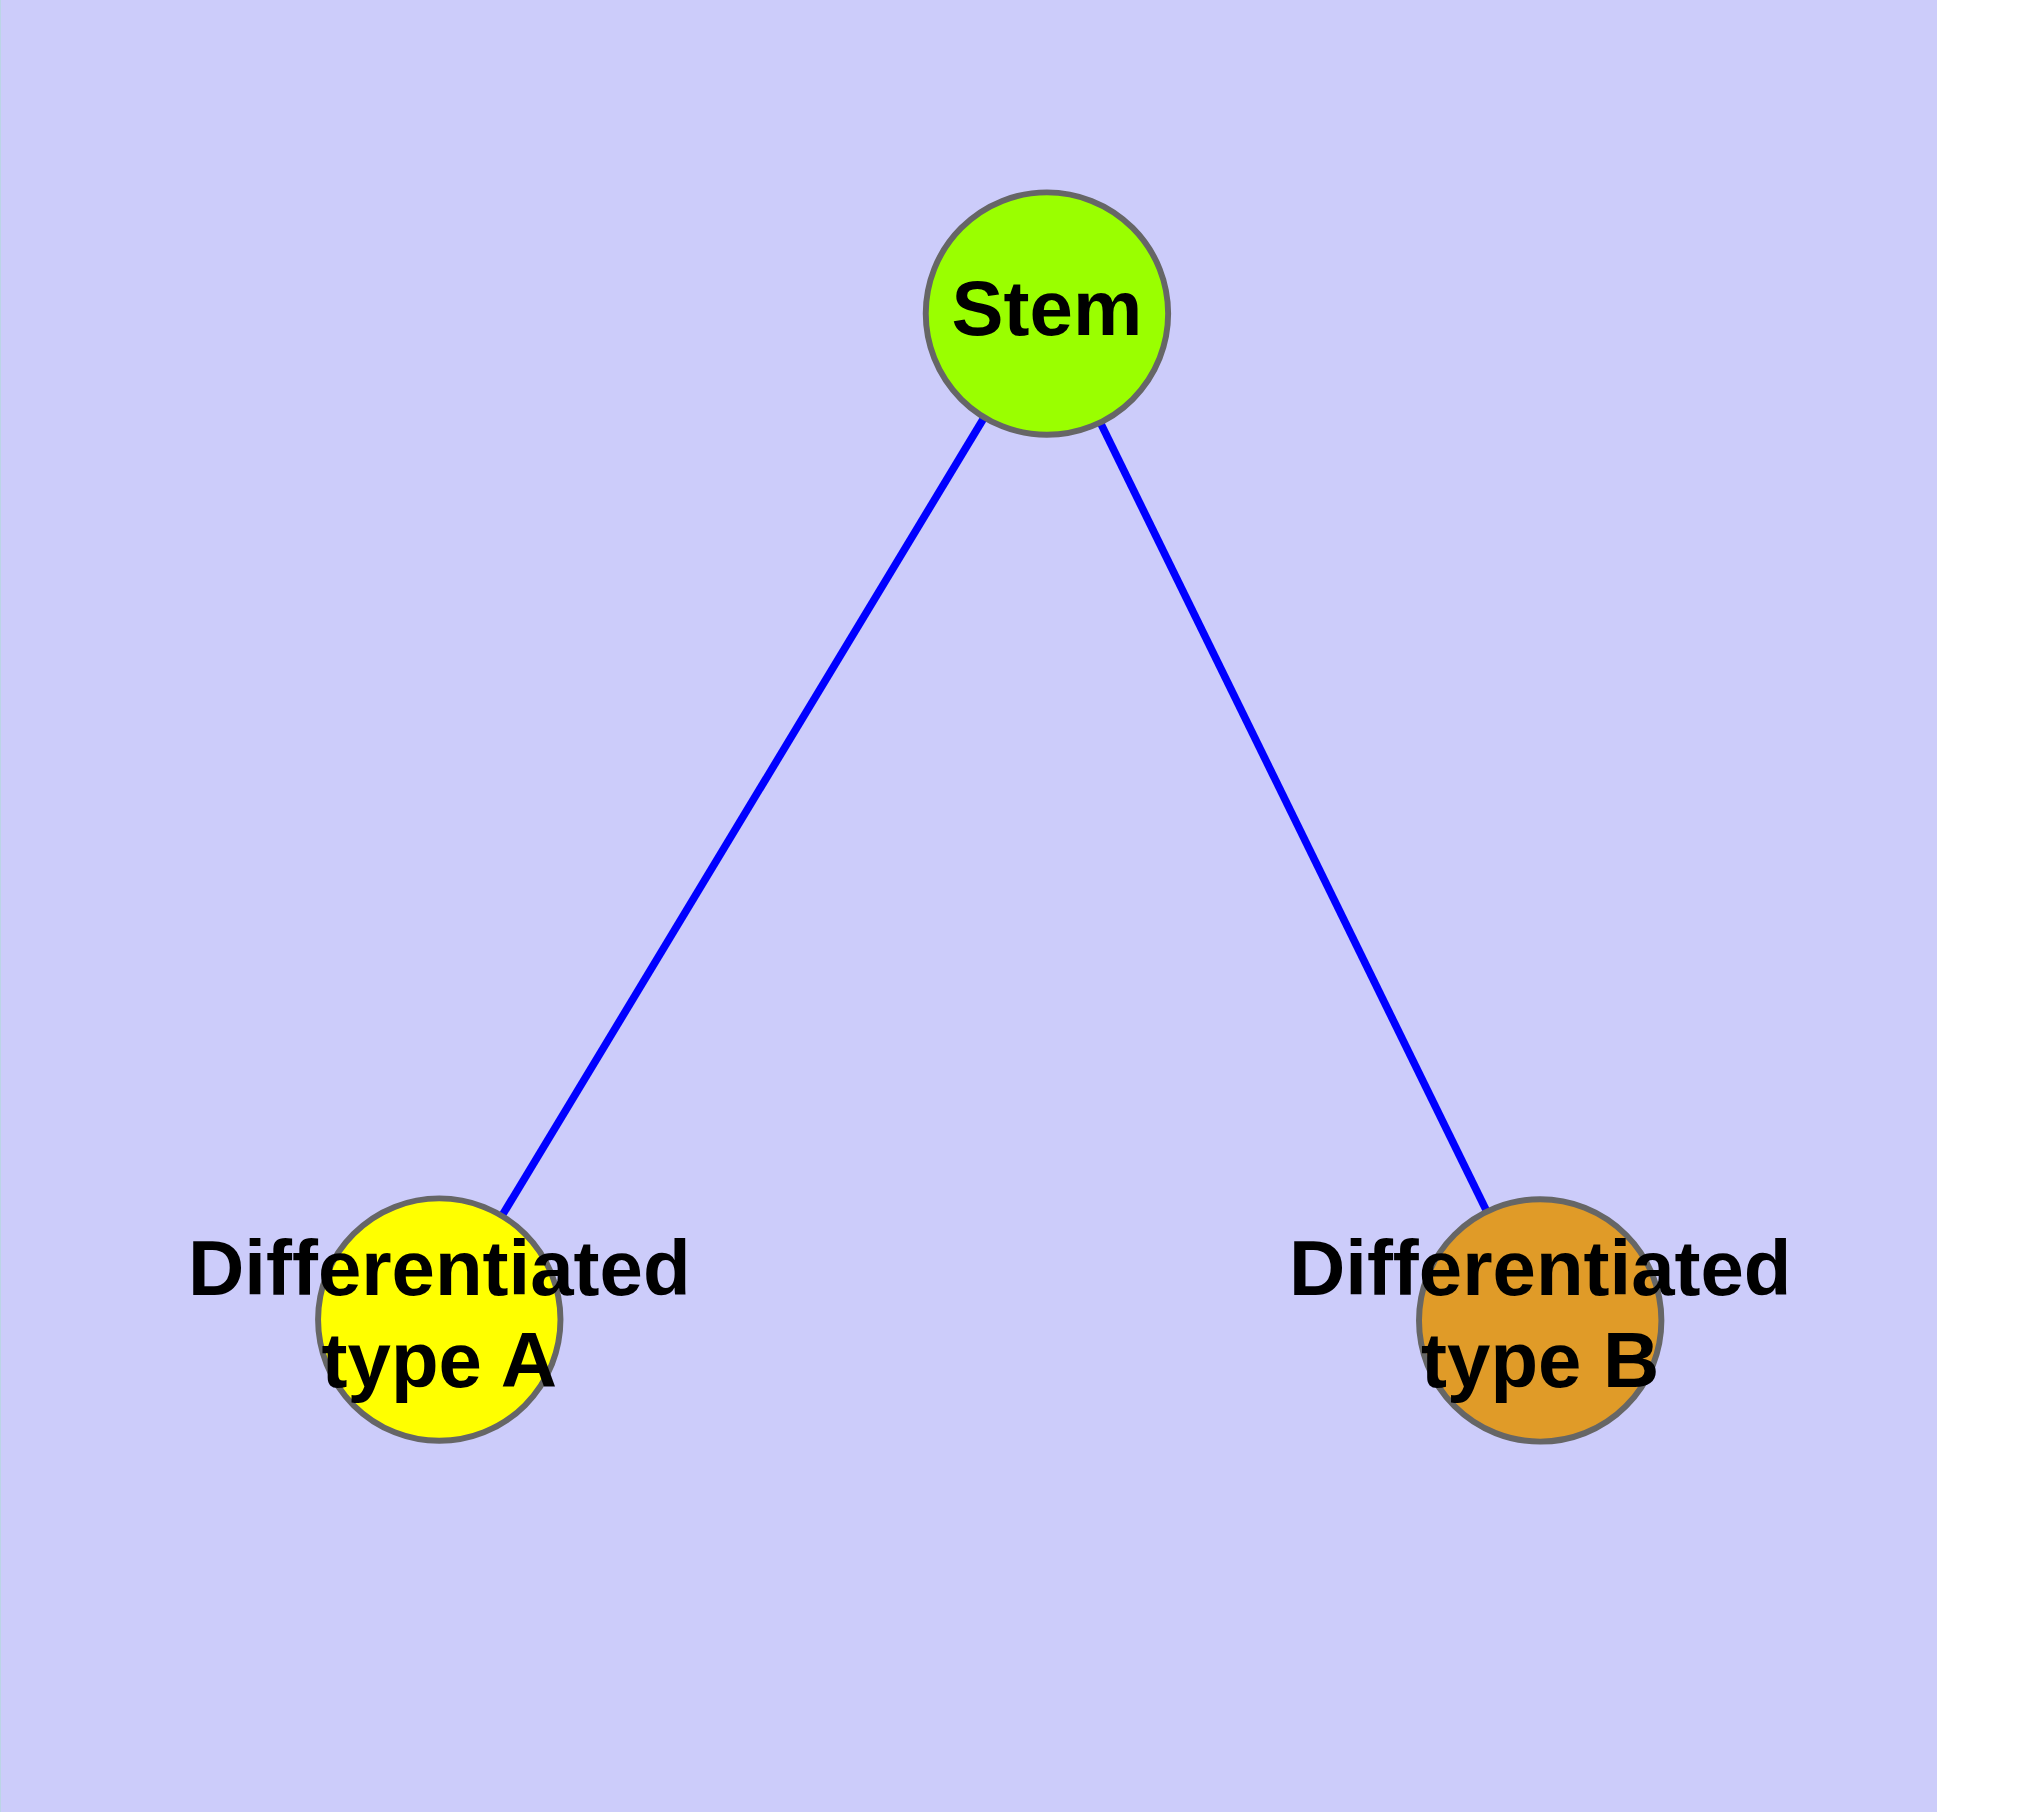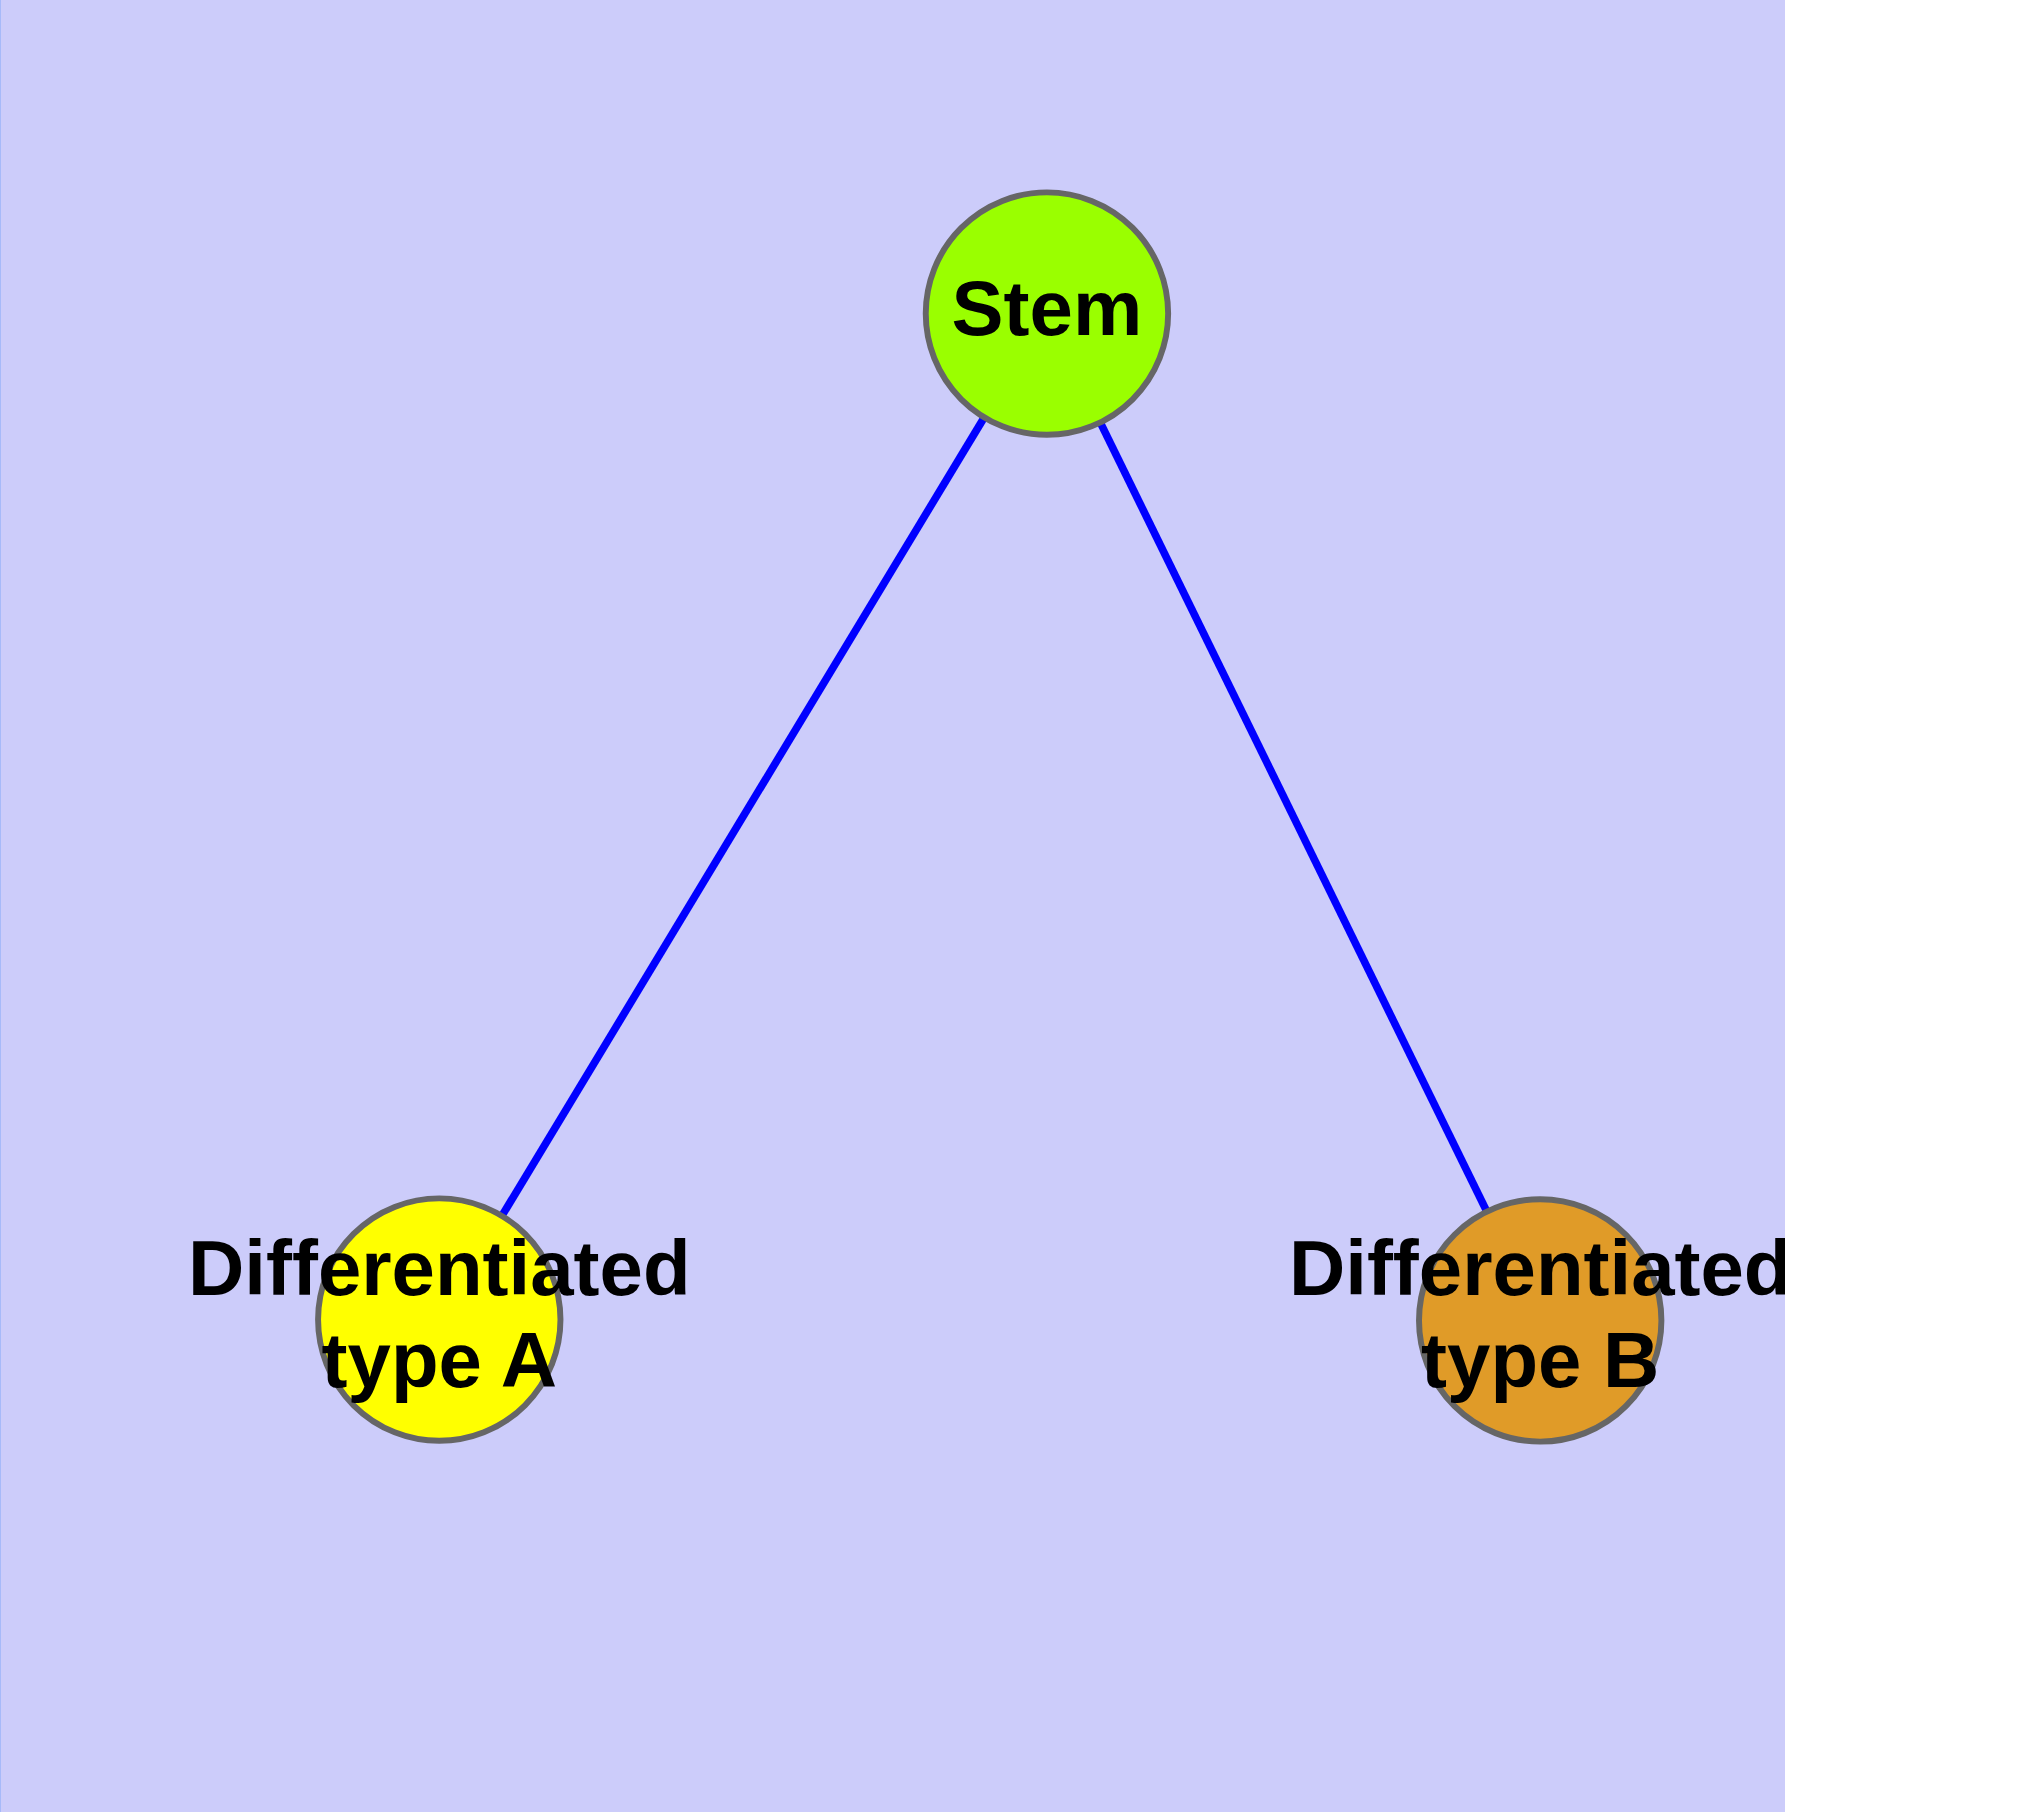--- a/index.html
+++ b/index.html
@@ -29,21 +29,21 @@
     font-weight: bold;
     fill: #000000;
     text-anchor: middle;
     dominant-baseline: middle;
     paint-order: normal;
   }
 </style>
 </head>
 <body>
 
-<div id="canvas" style="width: 1785px; height: 1812px; background: #3b82f6;">
+<div id="canvas" style="width: 1937px; height: 1812px; background: #86efac;">
   <svg id="graph-svg" viewBox="0 0 2384 2138" style="width: 2021px; height: 1812px;">
 
     <rect id="bg-rect" x="0" y="0" width="2384" height="2138" fill="#ccccfa"></rect>
 
     <g>
       <line id="edge-0" x1="1235" y1="370" x2="518" y2="1557" stroke="#0000ff" stroke-width="9" stroke-linecap="butt"></line>
       <line id="edge-1" x1="1235" y1="370" x2="1817" y2="1558" stroke="#0000ff" stroke-width="9" stroke-linecap="butt"></line>
     </g>
 
     <g>

